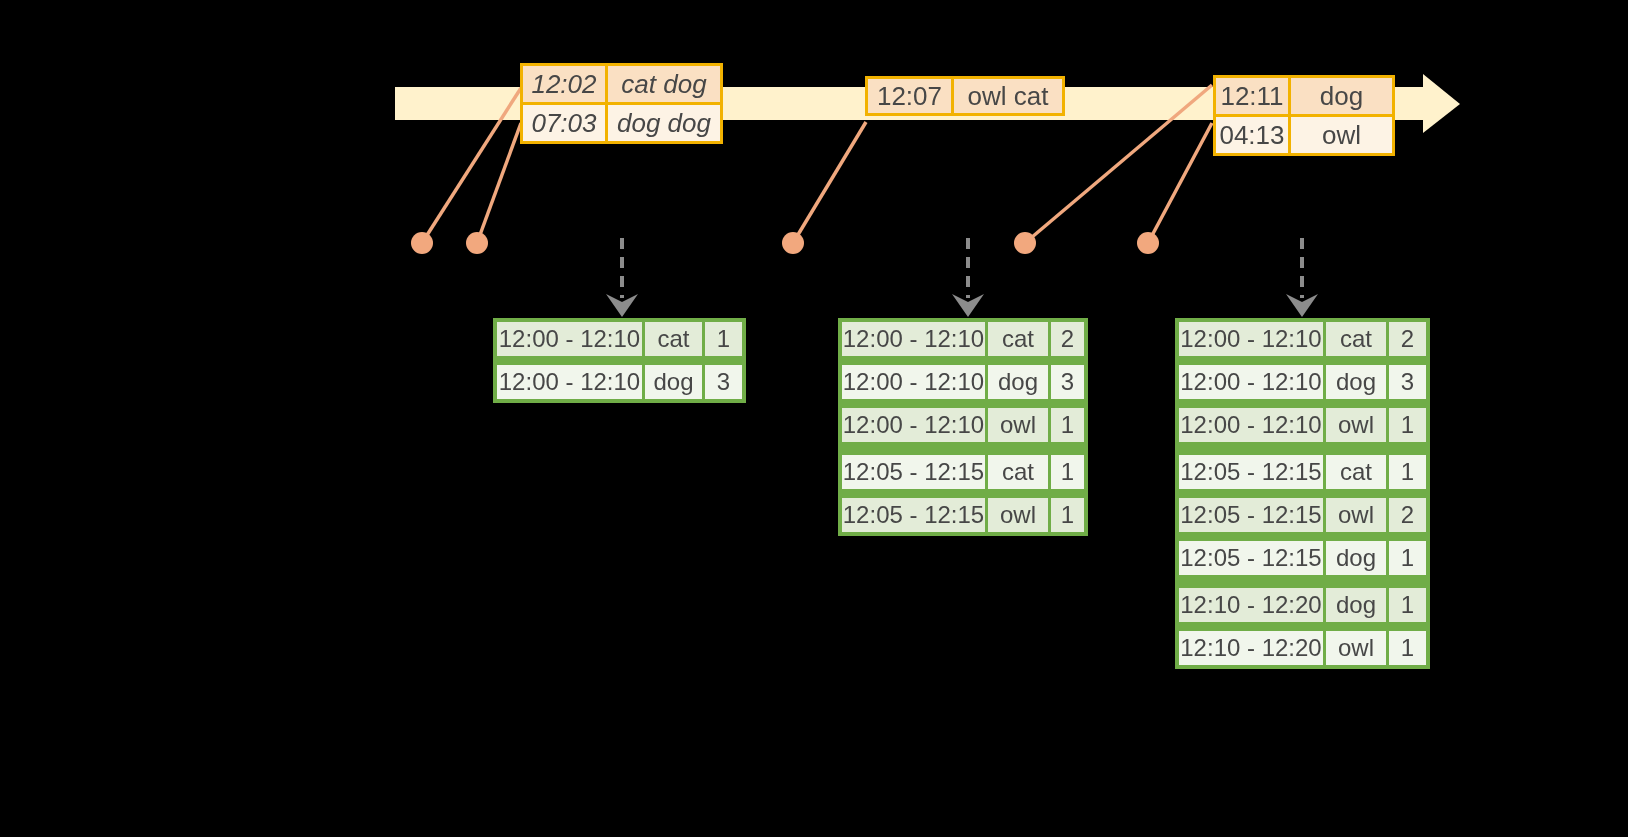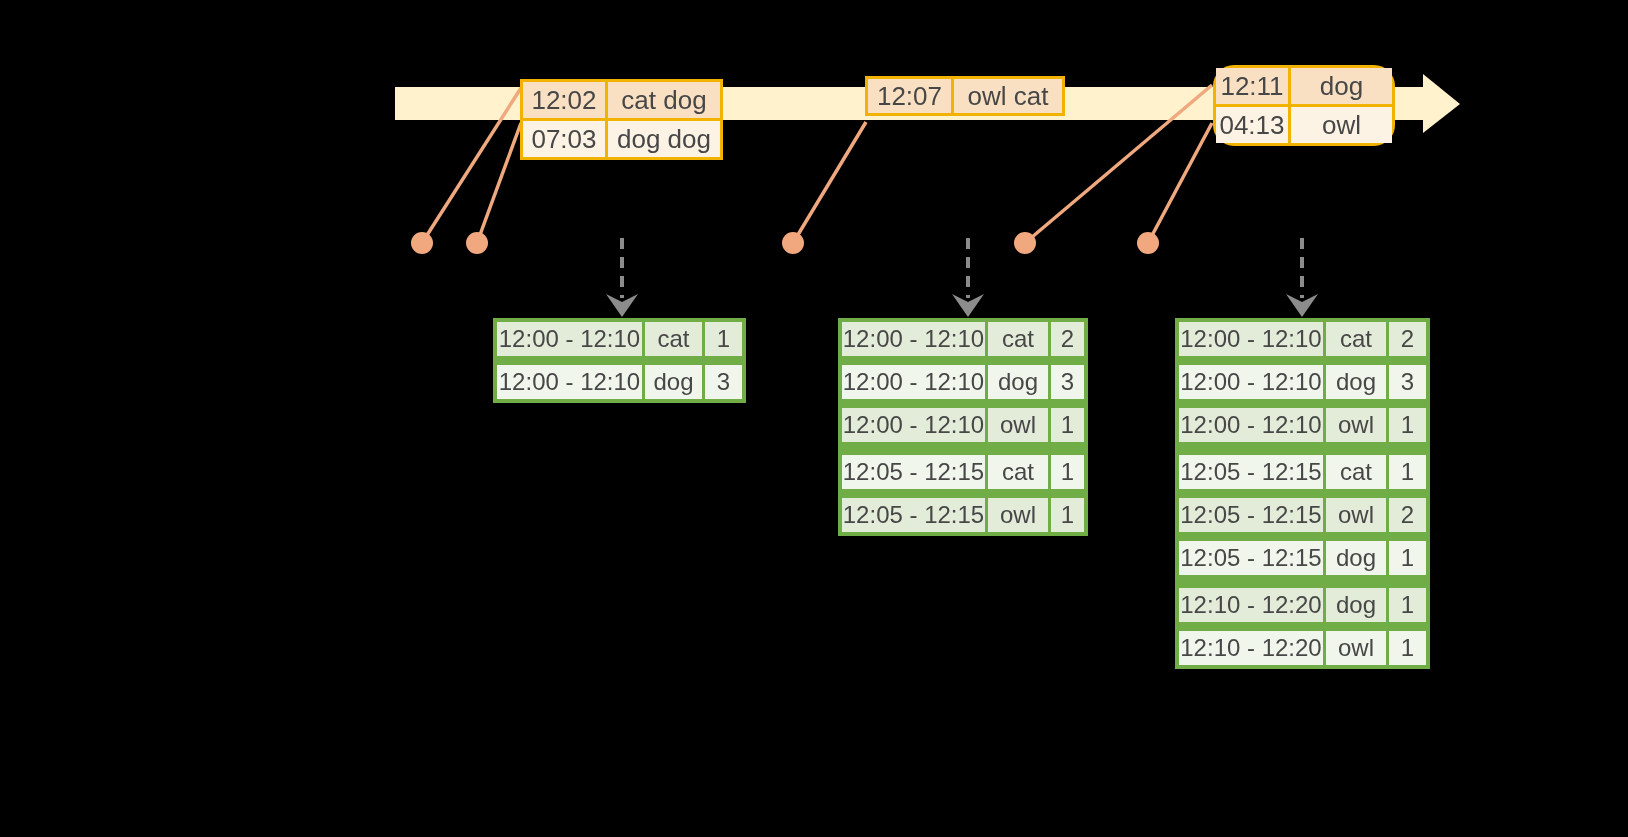--- a/index.html
+++ b/index.html
@@ -65,33 +65,33 @@
       <line x1="968" y1="238" x2="968" y2="298"></line>
       <line x1="1302" y1="238" x2="1302" y2="298"></line>
     </g>
     <g fill="#8C8C8C">
       <path d="M606,294 L622,317 L638,294 L622,302 Z"></path>
       <path d="M952,294 L968,317 L984,294 L968,302 Z"></path>
       <path d="M1286,294 L1302,317 L1318,294 L1302,302 Z"></path>
     </g>
   </svg>
 
-  <div class="etable" style="left:520px; top:79px; grid-template-columns:82px 112px; grid-auto-rows:36px;">
+  <div class="etable" style="left:520px; top:63px; grid-template-columns:82px 112px; grid-auto-rows:36px;font-style:italic;">
     <div class="c eshade-dark">12:02</div>
     <div class="c eshade-dark">cat dog</div>
     <div class="c eshade-light">07:03</div>
     <div class="c eshade-light">dog dog</div>
   </div>
 
   <div class="etable" style="left:865px; top:76px; grid-template-columns:83px 108px; grid-auto-rows:34px;">
     <div class="c eshade-dark">12:07</div>
     <div class="c eshade-dark">owl cat</div>
   </div>
 
-  <div class="etable" style="left:1213px; top:65px; grid-template-columns:72px 101px; grid-auto-rows:36px;border-radius:21px;">
+  <div class="etable" style="left:1213px; top:75px; grid-template-columns:72px 101px; grid-auto-rows:36px;">
     <div class="c eshade-dark">12:11</div>
     <div class="c eshade-dark">dog</div>
     <div class="c eshade-light">04:13</div>
     <div class="c eshade-light">owl</div>
   </div>
 
   <div class="gtable" style="left:493px; top:318px;">
     <div class="grow grow-a">
       <div class="c gshade-dark">12:00 - 12:10</div>
       <div class="c gshade-dark">cat</div>

